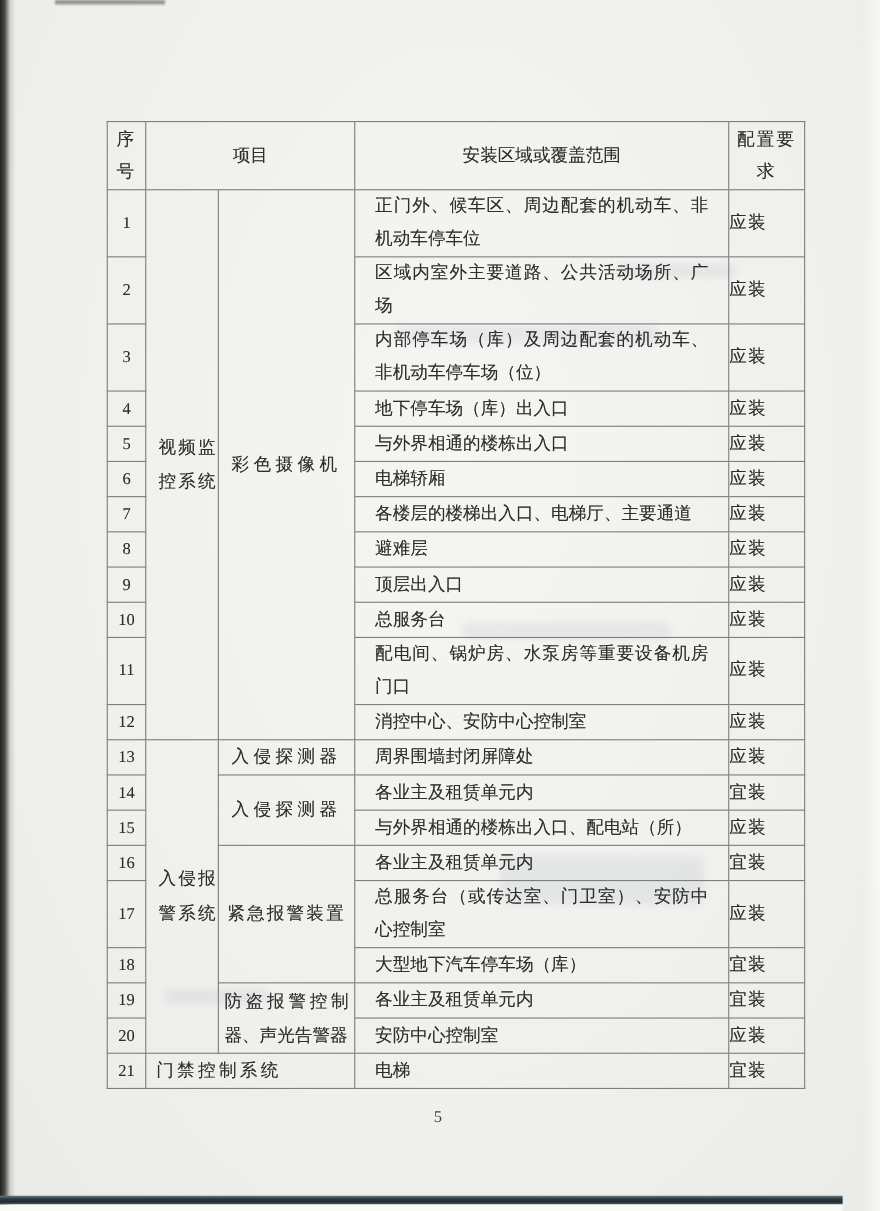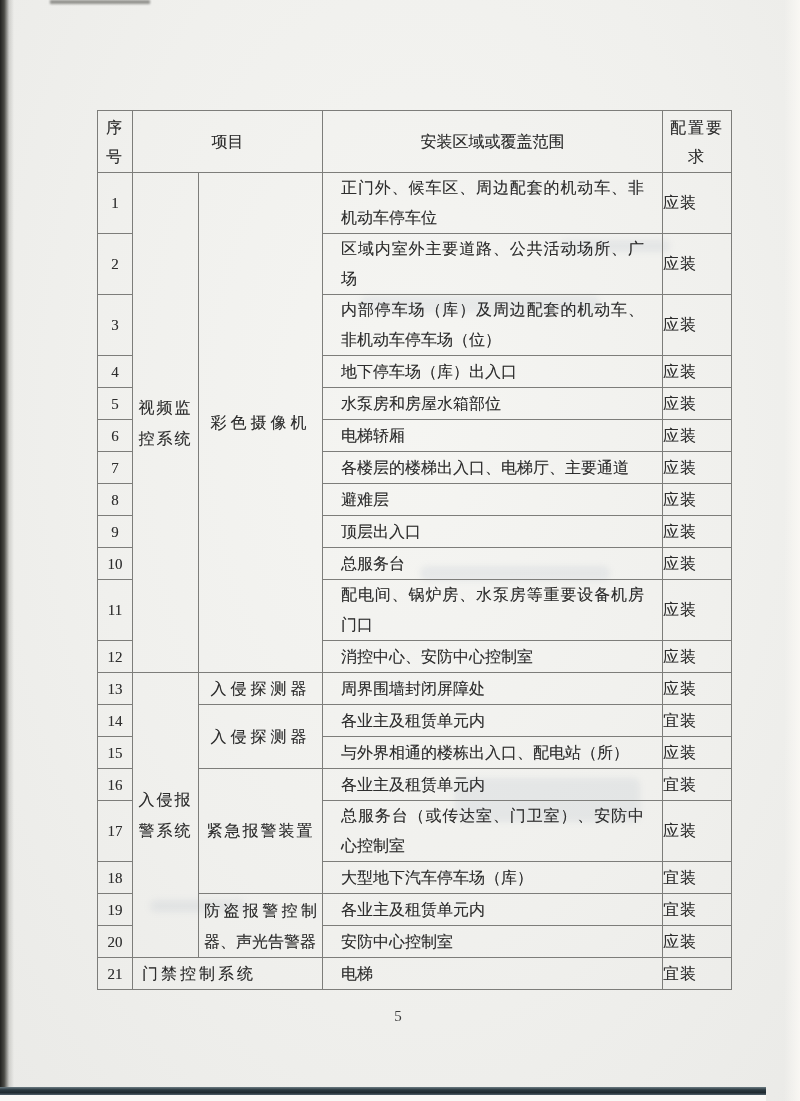--- a/index.html
+++ b/index.html
@@ -47,21 +47,21 @@
     line-height:30px; vertical-align:middle;
     text-shadow:0 0 .5px rgba(20,20,20,.35);
     overflow:hidden;
   }
   tr { height:32px; }
   tr.tall { height:61px; }
   tr.hd { height:62px; }
   th { text-align:center; }
   th.wrapcell { letter-spacing:2px; line-height:29px; }
   td.no { text-align:center; font-size:15px; }
-  td.grp { text-align:center; letter-spacing:2px; line-height:31px; }
+  td.grp { text-align:right; letter-spacing:2px; line-height:31px; }
   td.dev { text-align:center; padding:0 5px; }
   td.ls4 { letter-spacing:4px; }
   td.ls2 { letter-spacing:2px; }
   td.burglar { letter-spacing:0; text-align:justify; line-height:31px; }
   td.sys { text-align:left; padding-left:9px; letter-spacing:3px; }
   td.area { text-align:justify; padding:0 18px; }
   td.req { text-align:left; letter-spacing:1px; }
   .page-number {
     position:absolute; left:386px; top:1008px; width:24px;
     text-align:center; font-size:15px; color:#3c3c3c;
@@ -116,21 +116,21 @@
       <td class="area">内部停车场（库）及周边配套的机动车、非机动车停车场（位）</td>
       <td class="req">应装</td>
     </tr>
     <tr>
       <td class="no">4</td>
       <td class="area">地下停车场（库）出入口</td>
       <td class="req">应装</td>
     </tr>
     <tr>
       <td class="no">5</td>
-      <td class="area">水泵房和房屋水箱部位</td>
+      <td class="area">与外界相通的楼栋出入口</td>
       <td class="req">应装</td>
     </tr>
     <tr>
       <td class="no">6</td>
       <td class="area">电梯轿厢</td>
       <td class="req">应装</td>
     </tr>
     <tr>
       <td class="no">7</td>
       <td class="area">各楼层的楼梯出入口、电梯厅、主要通道</td>

